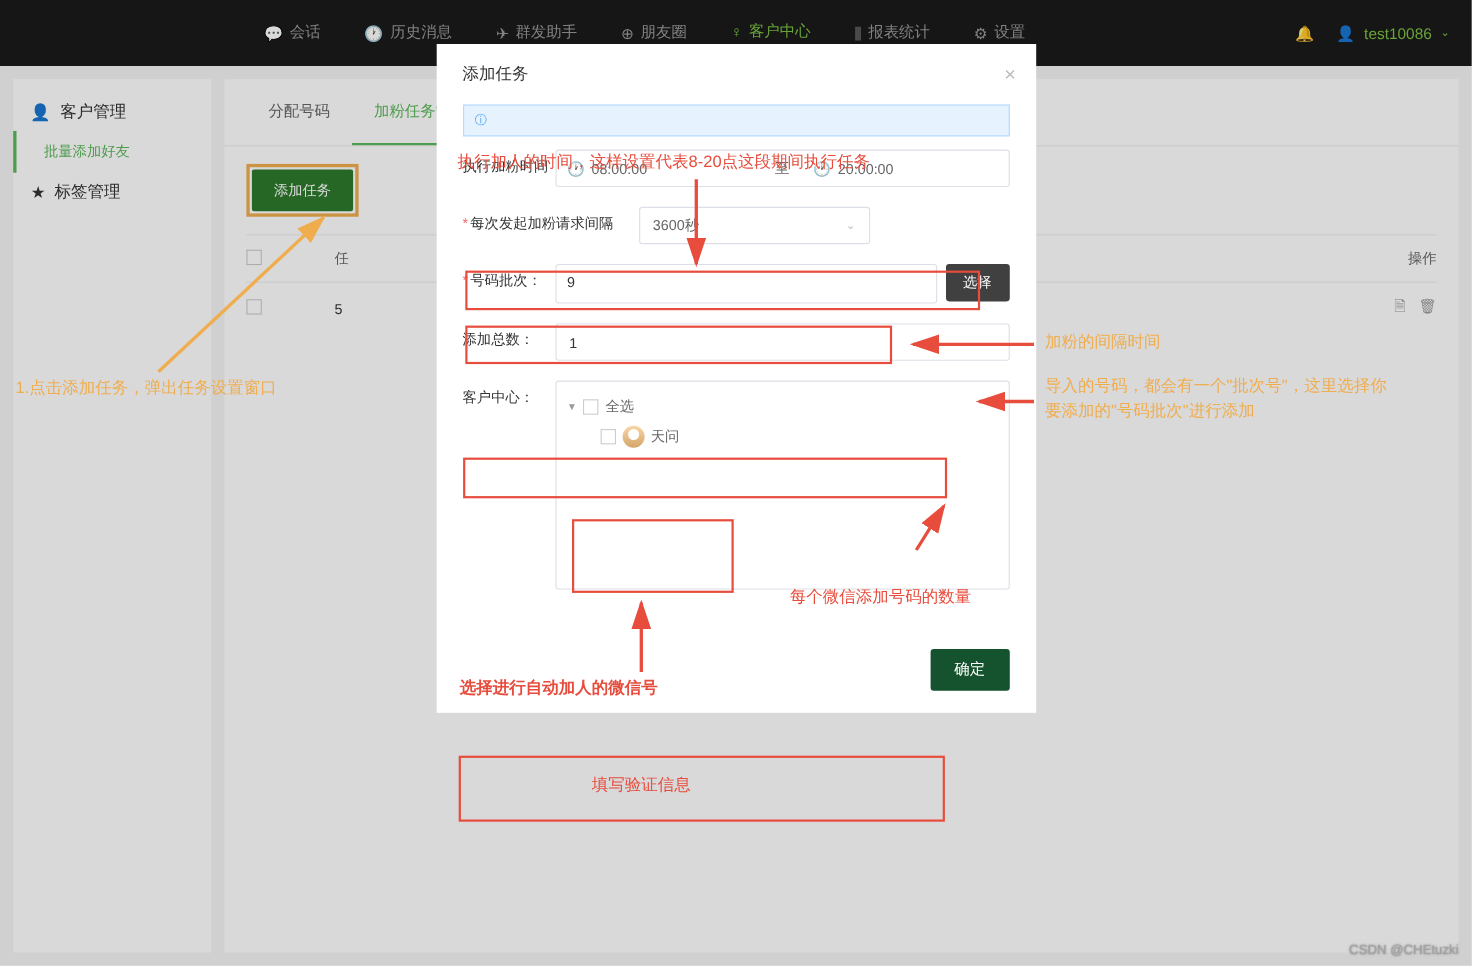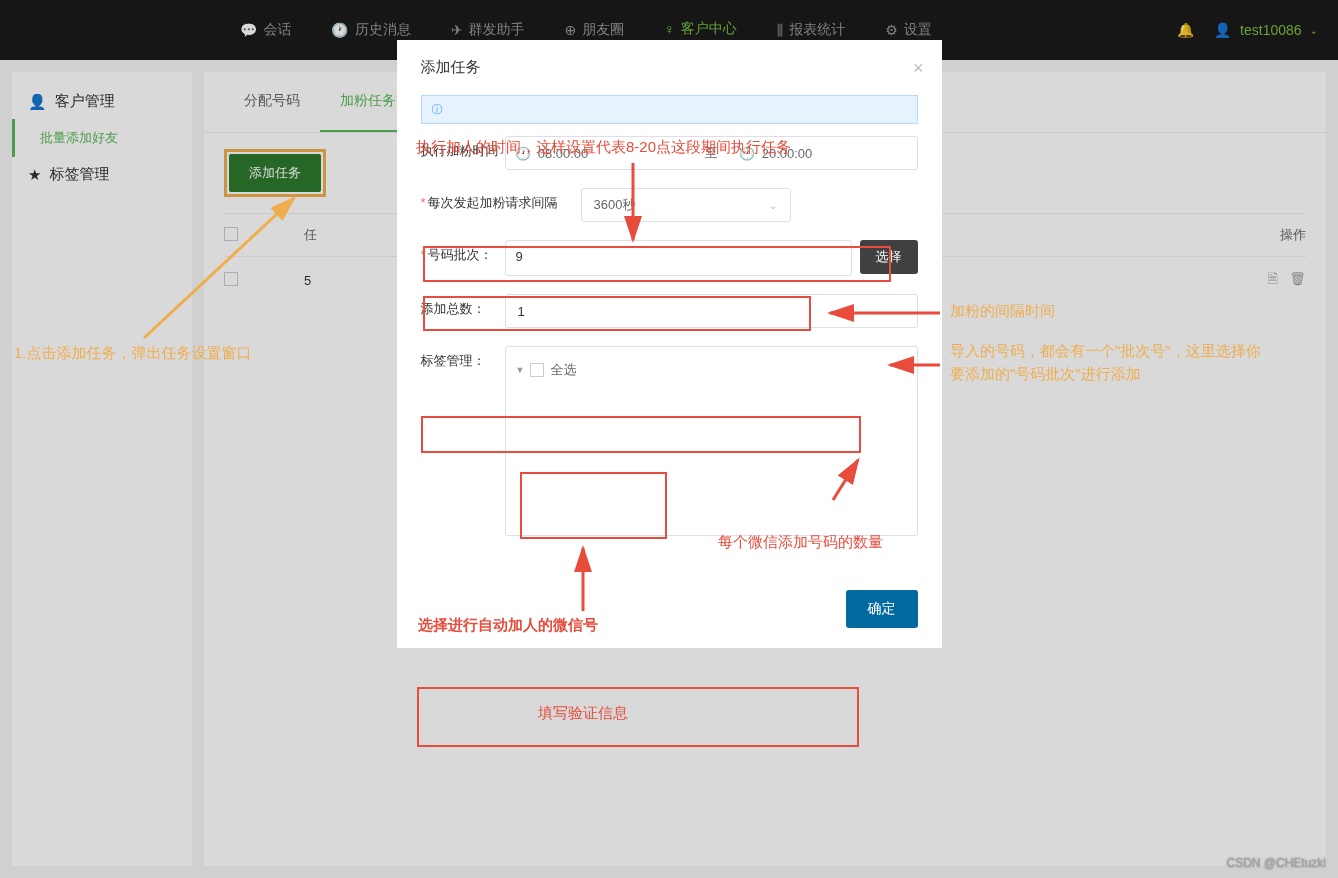--- a/index.html
+++ b/index.html
@@ -69,21 +69,21 @@
 .number-input { border: 1px solid #dcdfe6; border-radius: 3px; height: 34px; padding: 0 12px; font-size: 13px; width: 100%; color: #333; }
 
 .tree-box { border: 1px solid #dcdfe6; border-radius: 3px; padding: 10px; min-height: 190px; font-size: 13px; color: #666; }
 .tree-item { display: flex; align-items: center; gap: 6px; padding: 4px 0; }
 .tree-child { padding-left: 30px; }
 .tree-toggle { color: #999; font-size: 9px; }
 .avatar-sm { width: 20px; height: 20px; border-radius: 50%; background: linear-gradient(#f8d7a8, #d4a56a); display: inline-block; position: relative; }
 .avatar-sm::after { content: ''; position: absolute; top: 3px; left: 5px; width: 10px; height: 10px; background: #fff; border-radius: 50%; }
 
 .modal-footer { padding: 12px 24px 20px; display: flex; justify-content: flex-end; }
-.btn-confirm { background: #0369a1; color: #fff; border: none; padding: 10px 22px; font-size: 14px; cursor: pointer; border-radius: 3px; }
+.btn-confirm { background: #14532d; color: #fff; border: none; padding: 10px 22px; font-size: 14px; cursor: pointer; border-radius: 3px; }
 
 
 .red-box { border: 2px solid #e74c3c; position: absolute; pointer-events: none; }
 .annotation { position: absolute; color: #f0ad4e; font-size: 15px; pointer-events: none; line-height: 1.5; }
 .annotation-red { position: absolute; color: #e74c3c; font-size: 15px; pointer-events: none; }
 
 
 .arrow { position: absolute; pointer-events: none; }
 
 .watermark { position: absolute; bottom: 8px; right: 12px; color: #a5a5a5; font-size: 12px; text-shadow: 0 0 2px rgba(0,0,0,0.5); }
@@ -229,28 +229,33 @@
       </div>
 
       <div class="form-row">
         <div class="form-label">添加总数：</div>
         <div class="form-control">
           <input class="number-input" value="1" style="">
         </div>
       </div>
 
       <div class="form-row">
-        <div class="form-label">标签管理：</div>
+        <div class="form-label">客户中心：</div>
         <div class="form-control">
           <div class="tree-box">
             <div class="tree-item">
               <span class="tree-toggle">▼</span>
               <span class="checkbox"></span>
               <span>全选</span>
             </div>
+            <div class="tree-item tree-child">
+              <span class="checkbox"></span>
+              <span class="avatar-sm"></span>
+              <span>天问</span>
+            </div>
           </div>
         </div>
       </div>
 
     </div>
     <div class="modal-footer">
       <button class="btn-confirm">确定</button>
     </div>
   </div>
 </div>

